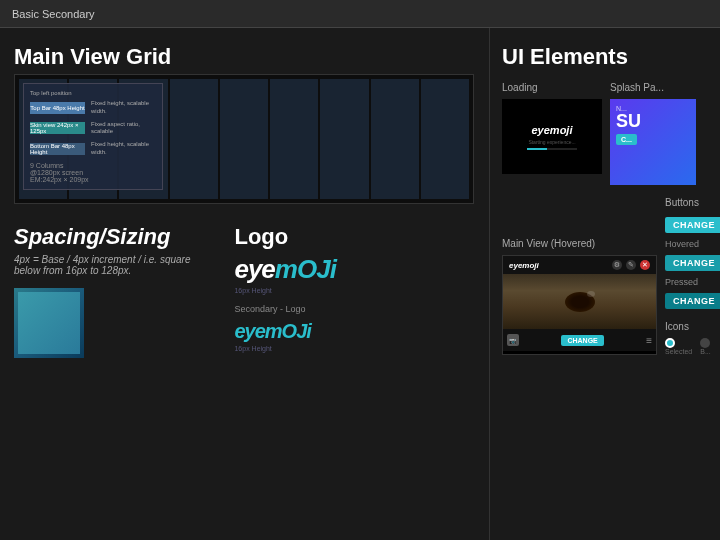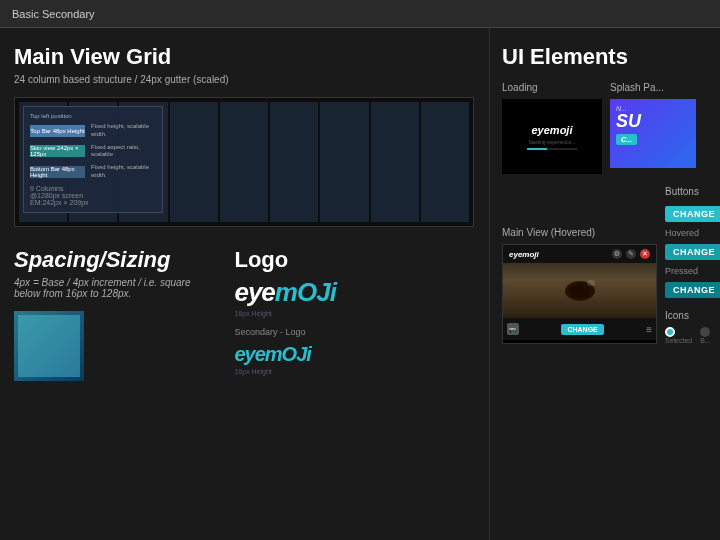--- a/index.html
+++ b/index.html
@@ -37,24 +37,23 @@
     .left-panel {
       flex: 1;
       padding: 16px 14px;
       border-right: 1px solid #333;
       overflow: hidden;
     }
 
     
     .right-panel {
       width: 230px;
-      padding: 8px 12px;
-      overflow: hidden;
-      position: relative;
-      margin-top: 8px;
+      padding: 16px 12px;
+      overflow: hidden;
+      position: relative;
     }
 
     
     .section-title {
       font-size: 22px;
       font-weight: bold;
       color: #fff;
       margin-bottom: 4px;
     }
     .section-subtitle {
@@ -233,28 +232,27 @@
     .loading-bar-fill {
       width: 40%;
       height: 100%;
       background: #2abecc;
     }
 
     
     .splash-card {
       background: linear-gradient(135deg, #5a3aee 0%, #2a6aee 100%);
       width: 86px;
-      height: 69px;
+      height: 86px;
       display: flex;
       flex-direction: column;
       align-items: flex-start;
       justify-content: flex-start;
       padding: 6px;
       overflow: hidden;
-      font-style: italic;
     }
     .splash-text {
       font-size: 18px;
       font-weight: 900;
       color: #fff;
       line-height: 1;
     }
     .splash-btn {
       background: #2abecc;
       color: #fff;
@@ -432,21 +430,20 @@
 <div class="top-bar">
   <span class="top-bar-title">Basic Secondary</span>
 </div>
 
 <div class="main-content">
 
   <div class="left-panel">
 
     <div>
       <div class="section-title">Main View Grid</div>
-      <div class="section-subtitle">24 column based structure / 24px gutter (scaled)</div>
 
       <div class="grid-preview">
         <div class="grid-columns">
           <div class="grid-col"></div>
           <div class="grid-col"></div>
           <div class="grid-col"></div>
           <div class="grid-col"></div>
           <div class="grid-col"></div>
           <div class="grid-col"></div>
           <div class="grid-col"></div>

